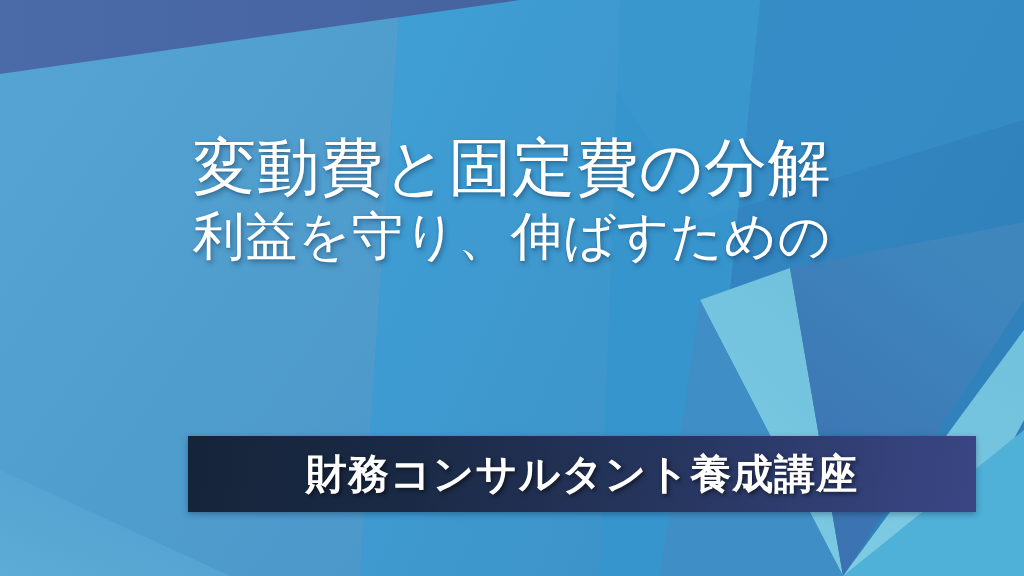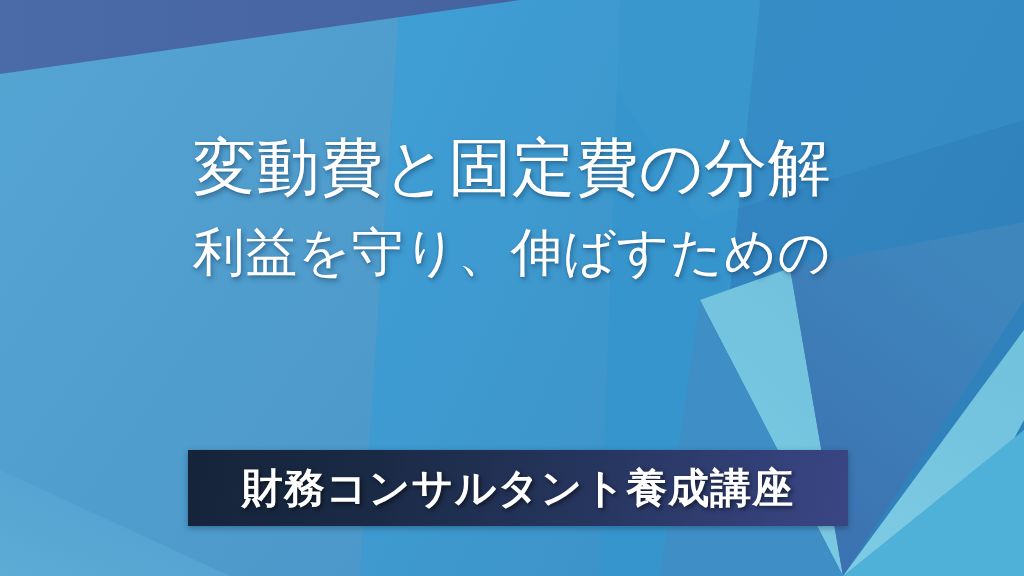--- a/index.html
+++ b/index.html
@@ -42,25 +42,25 @@
   }
   .sub-line {
     font-family:"Liberation Serif", "DejaVu Serif", serif;
     font-size:52px;
     line-height:1.33;
     color:#ffffff;
     letter-spacing:0.5px;
     text-shadow:2px 3px 5px rgba(18,52,86,0.42), 0 1px 2px rgba(18,52,86,0.30);
     white-space:nowrap;
   }
-  .sub-line.first { margin-top:16px; }
+  .sub-line.first { }
   .banner {
     position:absolute;
-    left:188px; top:450px;
-    width:660px; height:76px;
+    left:188px; top:436px;
+    width:788px; height:76px;
     background:linear-gradient(100deg,#16243a 0%, #1a2a45 28%, #27365f 62%, #34417a 88%, #3a4684 100%);
     box-shadow:0 2px 6px rgba(10,25,45,0.35);
     display:flex;
     align-items:center;
     justify-content:center;
   }
   .banner-text {
     font-family:"DejaVu Sans", "Liberation Sans", sans-serif;
     font-weight:bold;
     font-size:41px;

